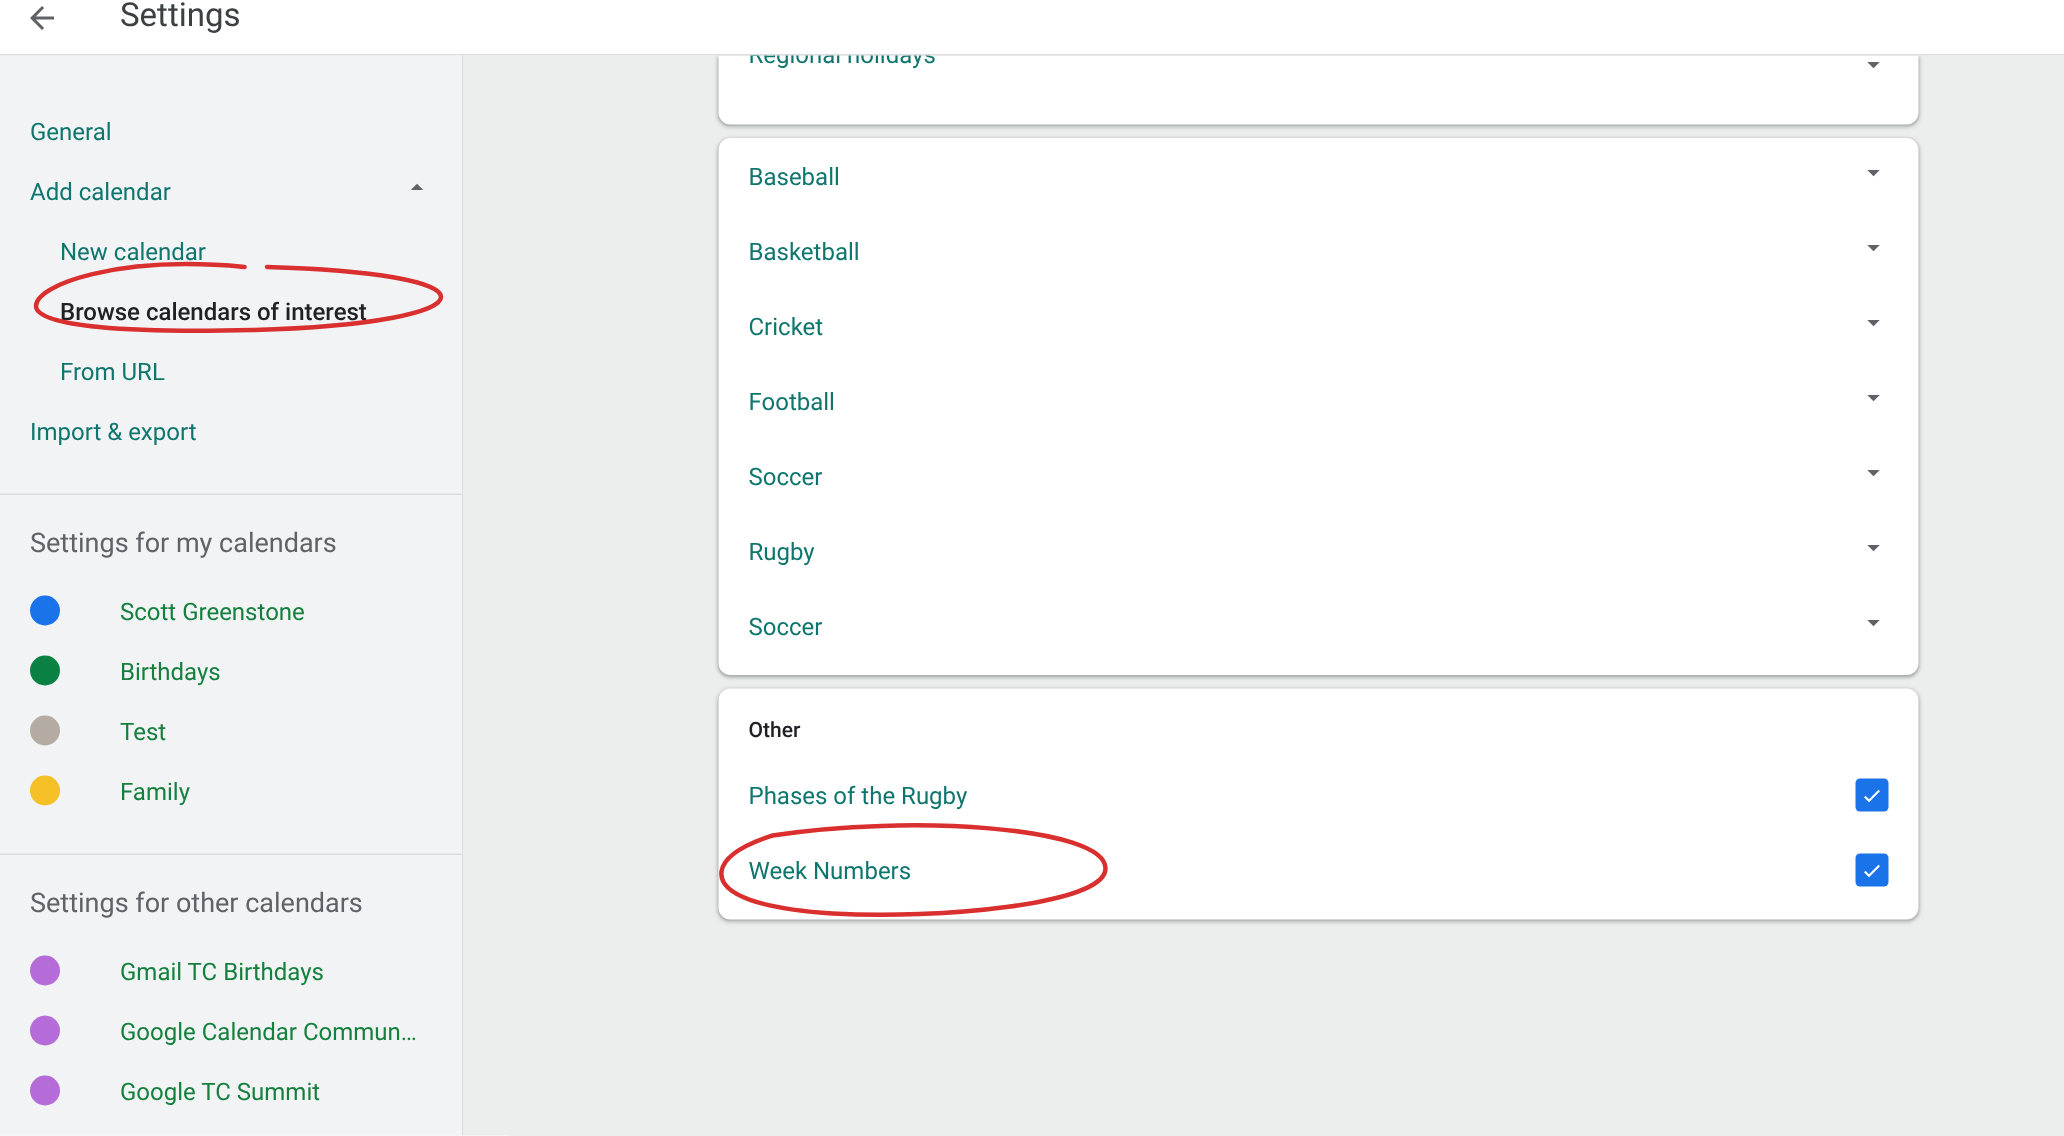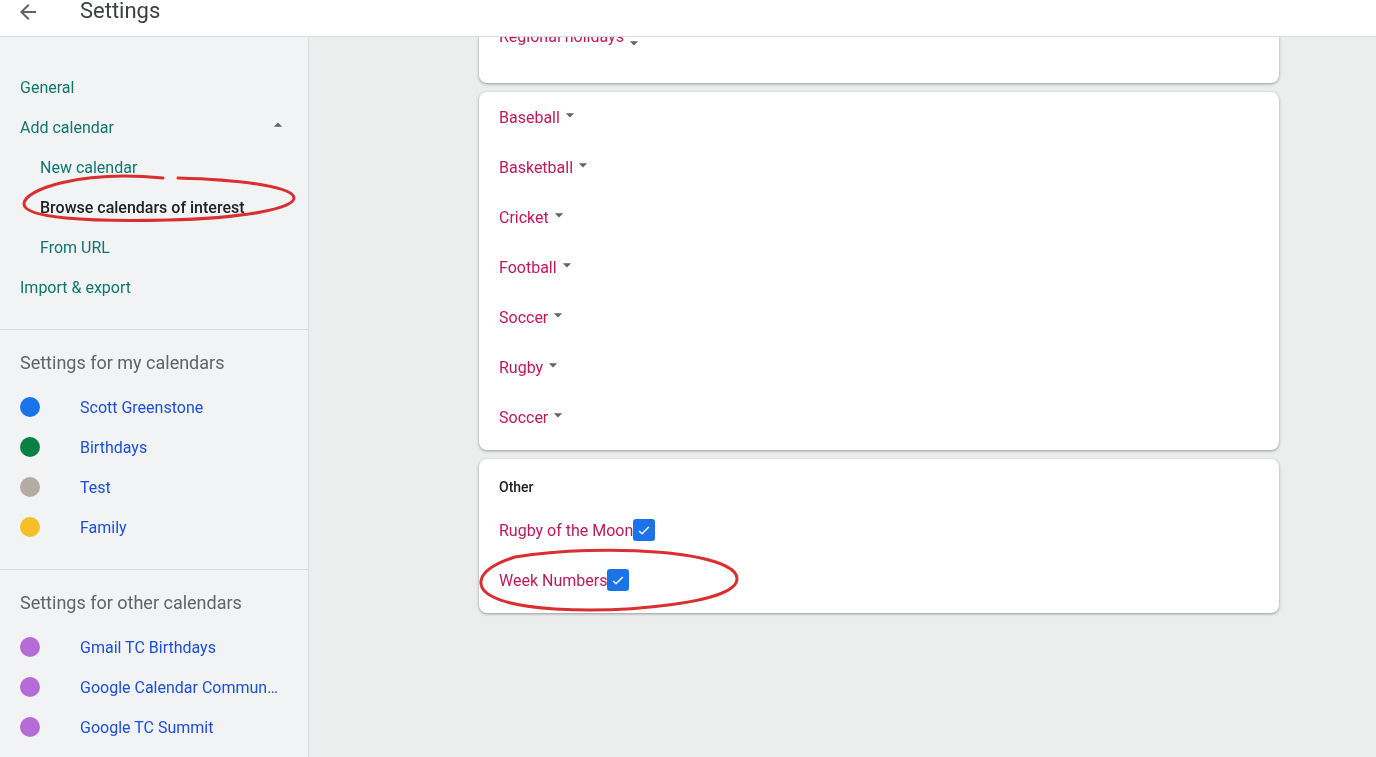--- a/index.html
+++ b/index.html
@@ -80,21 +80,21 @@
     padding: 0 20px;
     cursor: pointer;
   }
   .cal-dot {
     width: 20px; height: 20px;
     border-radius: 50%;
     margin-right: 40px;
   }
   .cal-name {
     font-size: 16px;
-    color: #1d4ed8;
+    color: #15803d;
     white-space: nowrap;
     overflow: hidden;
     text-overflow: ellipsis;
     max-width: 210px;
   }
 
   
   .anno-circle-1 {
     position: absolute;
     left: 18px; top: 135px;
@@ -131,24 +131,24 @@
   .card-header {
     font-size: 14px;
     font-weight: 500;
     color: #202124;
     padding: 20px 20px 10px 20px;
   }
   .row {
     height: 50px;
     display: flex;
     align-items: center;
-    justify-content: flex-start;
+    justify-content: space-between;
     padding: 0 20px;
     font-size: 16px;
-    color: #be185d;
+    color: #0f766e;
     cursor: pointer;
   }
   
   .row.cut {
     height: 38px;
     align-items: flex-start;
     padding-top: 0;
   }
   .row.cut .row-label { margin-top: -10px; }
   .row.cut .expand-chevron { margin-top: -4px; }
@@ -334,21 +334,21 @@
                 <path fill="currentColor" d="M7 10l5 5 5-5z"></path>
               </svg>
           </span>
         </div>
       </div>
 
       <div class="card">
         <div class="card-header">Other</div>
 
         <div class="row">
-          <span>Rugby of the Moon</span>
+          <span>Phases of the Rugby</span>
           <span class="gcheck">
             <svg width="16" height="16" viewBox="0 0 24 24">
                 <path fill="#fff" d="M9 16.2l-3.5-3.5L4 14.2 9 19.2 20 8.2l-1.5-1.5z"></path>
               </svg>
           </span>
         </div>
 
         <div class="row">
           <span class="anno-wrap">
             <span>Week Numbers</span>

